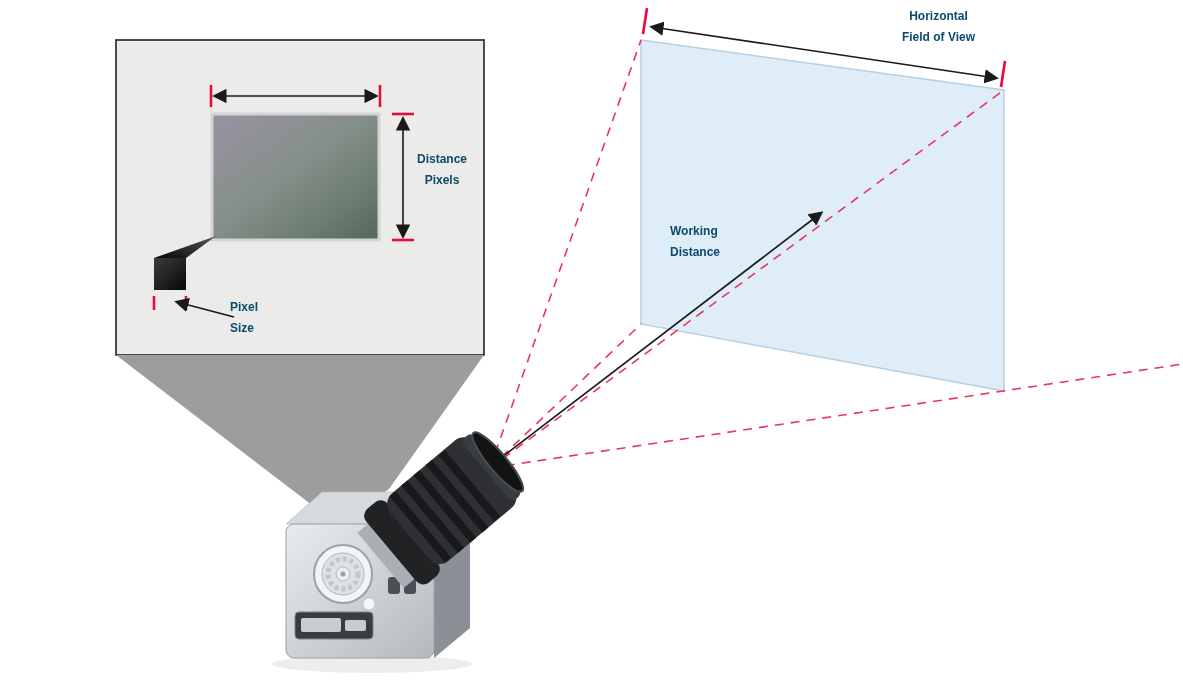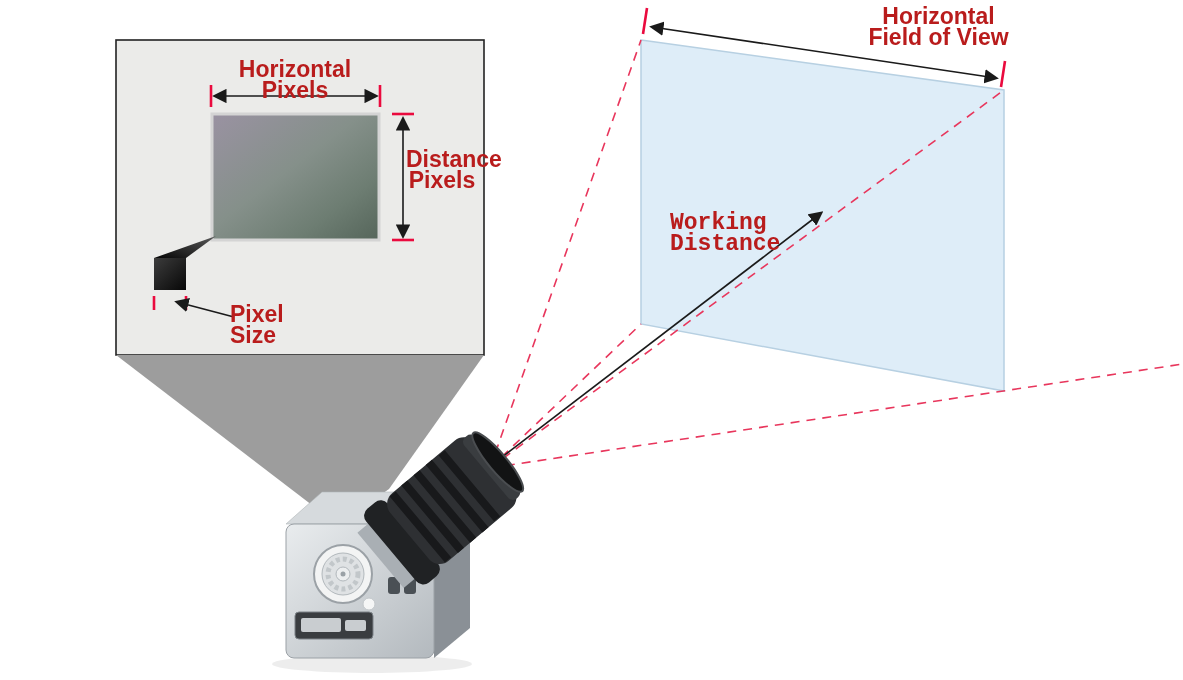--- a/index.html
+++ b/index.html
@@ -2,22 +2,22 @@
 <html style="--accent_red: #e8365c; --tick_red: #ea0a3e; --plane_fill: #daeaf7; --plane_border: #b7d0e2; --inset_fill: #ebebe9; --inset_border: #222222; --funnel_fill: #9d9d9d; --line_black: #1a1a1a;"><head>
 <meta charset="utf-8">
 <style>
   html,body{margin:0;padding:0;background:#fff;}
   .canvas{
     position:relative;width:1183px;height:680px;background:#ffffff;
     font-family:"Liberation Sans",sans-serif;overflow:hidden;
   }
   svg.layer{position:absolute;left:0;top:0;width:1183px;height:680px;}
   .label{
-    position:absolute;font-weight:bold;color:#b91c1c;
-    font-size:23px;line-height:21px;white-space:pre-line;
+    position:absolute;font-weight:bold;color:#0c4a6e;
+    font-size:12px;line-height:21px;white-space:pre-line;
   }
   .label.center{text-align:center;}
   .inset-box{fill:var(--inset_fill,#ebebe9);stroke:var(--inset_border,#222222);stroke-width:1.6;}
   .funnel{fill:var(--funnel_fill,#9d9d9d);}
   .plane{fill:var(--plane_fill,#daeaf7);fill-opacity:.88;stroke:var(--plane_border,#b7d0e2);stroke-width:1.5;}
   .ray{fill:none;stroke:var(--accent_red,#e8365c);stroke-width:1.6;stroke-dasharray:9 7;}
   .tick{stroke:var(--tick_red,#ea0a3e);stroke-width:2.6;stroke-linecap:butt;fill:none;}
   .dim{stroke:var(--line_black,#1a1a1a);stroke-width:1.6;fill:none;}
 </style>
 </head>
@@ -127,27 +127,26 @@
         <rect x="360" y="470" width="18" height="72" fill="#a9afb4"></rect>
         <rect x="374" y="458" width="28" height="96" rx="9" fill="#202224"></rect>
         <rect x="398" y="462" width="110" height="88" rx="14" fill="#2e3033"></rect>
         <path d="M412,463 V549 M428,462 V550 M444,462 V550 M460,462 V550 M476,463 V549" stroke="#18191b" stroke-width="8"></path>
         <rect x="498" y="466" width="14" height="80" rx="6" fill="#3a3d40"></rect>
         <ellipse cx="513" cy="506" rx="9" ry="38" fill="#121314" stroke="#4a4d50" stroke-width="2"></ellipse>
       </g>
     </g>
   </svg>
 
-  <div class="label center" style="left:204px;top:59px;width:182px;">Horizontal Pixels</div>
 
   <div class="label center" style="left:406px;top:149px;width:72px;">Distance
 Pixels</div>
 
-  <div class="label" style="left:230px;top:304px;">Pixel
+  <div class="label" style="left:230px;top:297px;">Pixel
 Size</div>
 
-  <div class="label" style="left:670px;top:213px;font-family:Liberation Mono, monospace;">Working
+  <div class="label" style="left:670px;top:221px;">Working
 Distance</div>
 
   <div class="label center" style="left:866px;top:6px;width:145px;">Horizontal
 Field of View</div>
 
 </div>
 
 </body></html>

